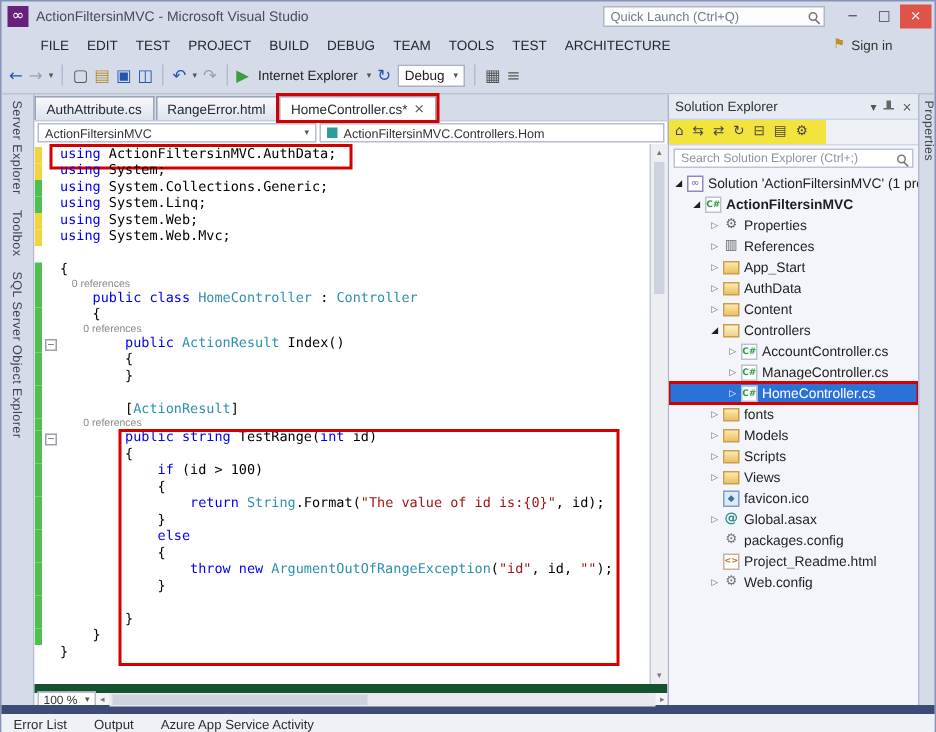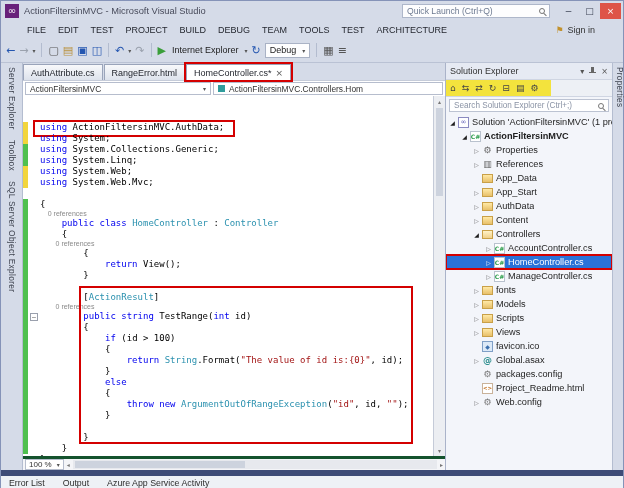--- a/index.html
+++ b/index.html
@@ -52,41 +52,41 @@
   .tab.active { background:#fff; }
   .tab.annotated { outline:2px solid #d40000; outline-offset:0px; z-index:3;margin-top:16px; }
   .tab .tclose { font-size:9px; color:#555; }
   .breadcrumb { height:16px; display:flex; gap:2px; align-items:center; padding:1px 2px; background:#fff; border-top:1px solid #c6ccd9; flex:none; }
   .bcbox { height:13px; background:#fff; border:1px solid #b6bdcd; display:flex; align-items:center; padding:0 4px; gap:4px; font-size:8.4px; color:#333; overflow:hidden; white-space:nowrap; }
   .bc1 { width:186px; flex:none; } .bc2 { flex:1; }
   .bccaret { margin-left:auto; font-size:6px; color:#555; }
   .bcicon { width:7px; height:7px; background:#2f9c9c; flex:none; }
 
   .editorwrap { position:relative; flex:1; display:flex; background:#fff; overflow:hidden; }
-  .codearea { position:relative; width:416px; padding-top:2px; overflow:hidden; background:#fff;margin-top:24px; }
+  .codearea { position:relative; width:416px; padding-top:2px; overflow:hidden; background:#fff; }
   .ln { display:flex; height:11px; line-height:11px; position:relative; }
   .ln.cl { height:8px; line-height:8px; }
   .chg { width:5px; flex:none; }
   .chg.y { background:#f2d53c; } .chg.g { background:#4fc04f; }
   .out { width:12px; flex:none; display:flex; align-items:center; justify-content:center; }
   .out.has { font-size:7px; color:#555; }
   .out.has i { font-style:normal; display:block; width:8px; height:8px; line-height:6px; text-align:center; border:1px solid #9aa0ad; background:#fff; }
   .txt { font-family:"DejaVu Sans Mono", monospace; font-size:9px; white-space:pre; color:#000; }
   .txt .k { color:#0000ee; } .txt .t { color:#2b91af; } .txt .s { color:#a31515; } .txt .p { color:#000; }
   .ln.cl .txt { font-size:7px; color:#8a8a8a; font-family:"Liberation Sans", sans-serif; white-space:pre; }
   .ln.boxed::after { content:""; position:absolute; left:10px; top:-2px; width:198px; height:13px; border:2px solid #d40000; pointer-events:none; }
   .anno { position:absolute; border:2px solid #d40000; pointer-events:none; z-index:2; }
   .anno.method { left:56px; top:190px; width:334px; height:158px; }
 
   .vscroll { width:12px; flex:none; background:#eceef2; border-left:1px solid #c5cbd8; position:relative; }
   .varrow { position:absolute; left:0; width:11px; text-align:center; font-size:6px; color:#777; }
   .varrow.up { top:2px; } .varrow.down { bottom:2px; }
   .vthumb { position:absolute; left:2px; top:12px; width:7px; height:88px; background:#cdd3de; }
 
-  .zoomrow { height:14px; flex:none; background:#f4f5f8; border-top:3px solid #14532d; display:flex; align-items:center; padding:0 2px; gap:3px; }
+  .zoomrow { height:14px; flex:none; background:#f4f5f8; border-top:6px solid #14532d; display:flex; align-items:center; padding:0 2px; gap:3px; }
   .zoombox { height:11px; border:1px solid #b6bdcd; background:#fff; display:flex; align-items:center; gap:5px; font-size:8px; color:#333; padding:0 3px; }
   .harrow { font-size:6px; color:#777; }
   .htrack { flex:1; height:9px; background:#e7e9ee; position:relative; }
   .hthumb { position:absolute; left:2px; top:1px; width:170px; height:7px; background:#cdd3de; }
 
   
   .sepanel { width:167px; flex:none; border-left:1px solid #aab3c9; background:#f3f5fa; display:flex; flex-direction:column; }
   .sehdr { height:16px; display:flex; align-items:center; padding:0 4px; gap:5px; background:#e6eaf3; flex:none; }
   .sehdr .ttl { font-size:9px; color:#333; flex:1; white-space:nowrap; overflow:hidden; }
   .sehdr .hic { font-size:8px; color:#555; }
@@ -279,27 +279,29 @@
               <span class="out"></span>
               <span class="txt"><span class="p">    {</span></span>
             </div>
             <div class="ln cl">
               <span class="chg g"></span>
               <span class="out"></span>
               <span class="txt"><span class="c">        0 references</span></span>
             </div>
             <div class="ln">
               <span class="chg g"></span>
+              <span class="out has">
+                <i>–</i>
+              </span>
+              <span class="txt"><span class="p">        </span><span class="k">public </span><span class="t">ActionResult</span><span class="p"> Index()</span></span>
+            </div>
+            <div class="ln">
+              <span class="chg g"></span>
               <span class="out"></span>
               <span class="txt"><span class="p">        {</span></span>
-            </div>
-            <div class="ln">
-              <span class="chg g"></span>
-              <span class="out"></span>
-              <span class="txt"><span class="p">            </span><span class="k">return</span><span class="p"> View();</span></span>
             </div>
             <div class="ln">
               <span class="chg g"></span>
               <span class="out"></span>
               <span class="txt"><span class="p">        }</span></span>
             </div>
             <div class="ln">
               <span class="chg g"></span>
               <span class="out"></span>
               <span class="txt"></span>
@@ -445,25 +447,20 @@
             <span class="arrow">▷</span>
             <span class="ic props">⚙</span>
             <span class="tlabel">Properties</span>
           </div>
           <div class="trow" style="padding-left: 26px;">
             <span class="arrow">▷</span>
             <span class="ic refs">▥</span>
             <span class="tlabel">References</span>
           </div>
           <div class="trow" style="padding-left: 26px;">
-            <span class="arrow"></span>
-            <span class="ic folder"></span>
-            <span class="tlabel">App_Data</span>
-          </div>
-          <div class="trow" style="padding-left: 26px;">
             <span class="arrow">▷</span>
             <span class="ic folder"></span>
             <span class="tlabel">App_Start</span>
           </div>
           <div class="trow" style="padding-left: 26px;">
             <span class="arrow">▷</span>
             <span class="ic folder"></span>
             <span class="tlabel">AuthData</span>
           </div>
           <div class="trow" style="padding-left: 26px;">
@@ -474,29 +471,29 @@
           <div class="trow" style="padding-left: 26px;">
             <span class="arrow exp">◢</span>
             <span class="ic folderO"></span>
             <span class="tlabel">Controllers</span>
           </div>
           <div class="trow" style="padding-left: 38px;">
             <span class="arrow">▷</span>
             <span class="ic cs">C#</span>
             <span class="tlabel">AccountController.cs</span>
           </div>
+          <div class="trow" style="padding-left: 38px;">
+            <span class="arrow">▷</span>
+            <span class="ic cs">C#</span>
+            <span class="tlabel">ManageController.cs</span>
+          </div>
           <div class="trow selected annotated" style="padding-left: 38px;">
             <span class="arrow">▷</span>
             <span class="ic cs">C#</span>
             <span class="tlabel">HomeController.cs</span>
-          </div>
-          <div class="trow" style="padding-left: 38px;">
-            <span class="arrow">▷</span>
-            <span class="ic cs">C#</span>
-            <span class="tlabel">ManageController.cs</span>
           </div>
           <div class="trow" style="padding-left: 26px;">
             <span class="arrow">▷</span>
             <span class="ic folder"></span>
             <span class="tlabel">fonts</span>
           </div>
           <div class="trow" style="padding-left: 26px;">
             <span class="arrow">▷</span>
             <span class="ic folder"></span>
             <span class="tlabel">Models</span>

